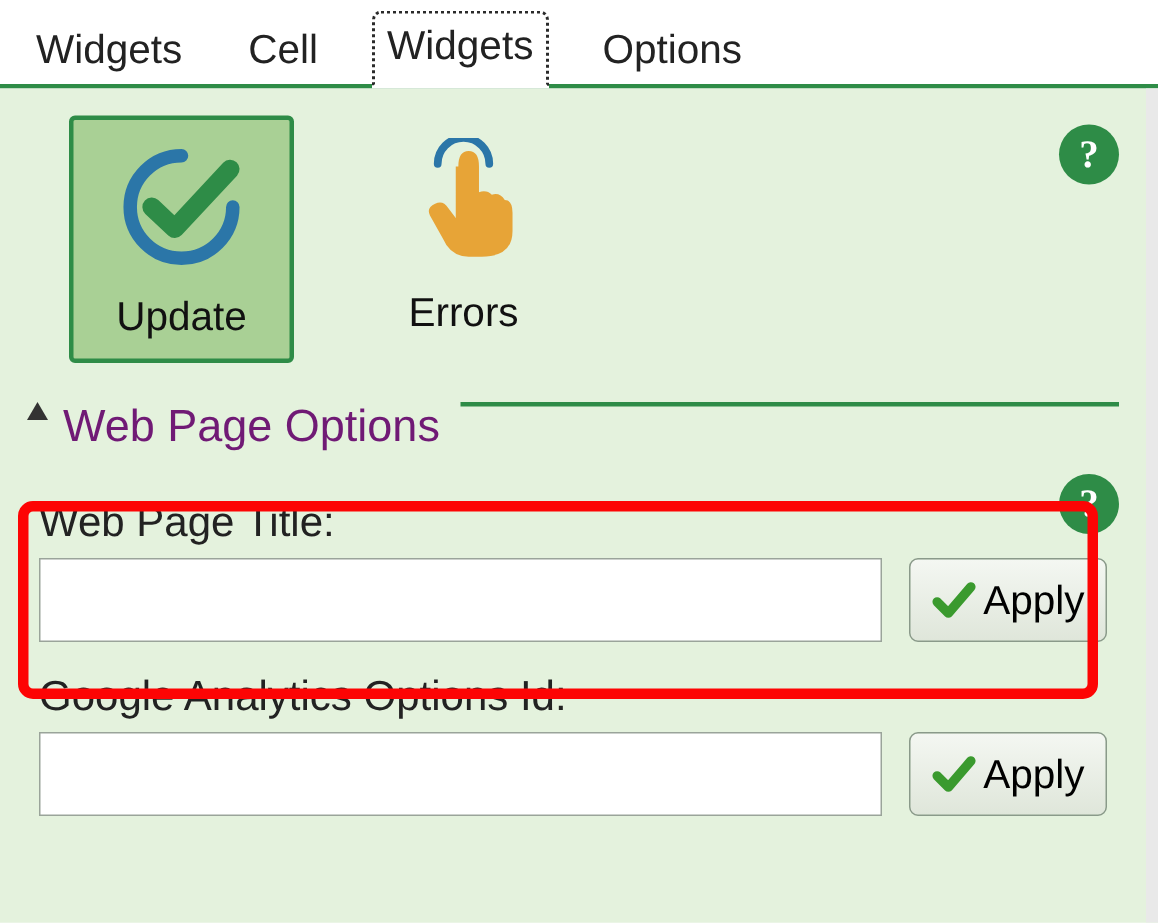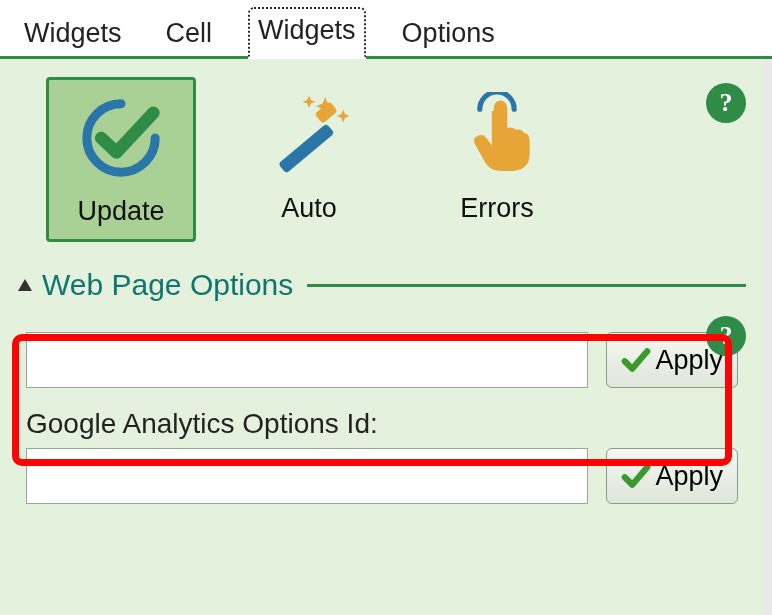--- a/index.html
+++ b/index.html
@@ -91,23 +91,22 @@
   }
   .help-icon span {
     color: #fff; font-weight: bold; font-size: 26px;
     font-family: Georgia, serif;
   }
 
   
   .section-head {
     margin-top: 26px;
     display: flex;
-    align-items: center;
     gap: 8px;
-    color: #0f766e;
+    color: #701a75;
     font-size: 30px;
   }
   .section-head .tri {
     width: 0; height: 0;
     border-left: 7px solid transparent;
     border-right: 7px solid transparent;
     border-bottom: 12px solid #333;
     margin-right: 2px;
   }
   .section-head .line {
@@ -182,32 +181,20 @@
     <div class="tb-btn selected">
       <div class="icon-hold">
         <svg viewBox="0 0 100 100" width="90" height="90">
           <path d="M50 12 A38 38 0 1 0 88 50" fill="none" stroke="#2b76a8" stroke-width="10" stroke-linecap="round"></path>
           <path d="M28 50 L45 66 L86 22" fill="none" stroke="#2e8c47" stroke-width="14" stroke-linecap="round" stroke-linejoin="round"></path>
         </svg>
       </div>
       <span>Update</span>
     </div>
 
-    <div class="tb-btn">
-      <div class="icon-hold">
-        <svg viewBox="0 0 100 100" width="90" height="90">
-          <rect x="12" y="58" width="70" height="14" rx="4" fill="#2b76a8" transform="rotate(-40 47 65)"></rect>
-          <rect x="58" y="18" width="22" height="14" rx="4" fill="#e7a437" transform="rotate(-40 69 25)"></rect>
-          <path d="M68 8 l3 7 7 3 -7 3 -3 7 -3 -7 -7 -3 7 -3 z" fill="#e7a437"></path>
-          <path d="M88 22 l2 5 5 2 -5 2 -2 5 -2 -5 -5 -2 5 -2 z" fill="#e7a437"></path>
-          <path d="M50 6 l2 5 5 2 -5 2 -2 5 -2 -5 -5 -2 5 -2 z" fill="#e7a437"></path>
-        </svg>
-      </div>
-      <span>Auto</span>
-    </div>
 
     <div class="tb-btn">
       <div class="icon-hold">
         <svg viewBox="0 0 100 100" width="86" height="86">
           <path d="M30 20 A20 20 0 1 1 70 20" fill="none" stroke="#2b76a8" stroke-width="6" stroke-linecap="round"></path>
           <path d="M46 22 q0 -12 8 -12 q8 0 8 12 l0 20 q6 -2 10 2 q6 -2 10 4 q6 0 6 10 l0 14 q0 20 -24 20 l-10 0 q-14 0 -20 -14 l-10 -18 q-3 -6 4 -9 q6 -3 10 3 l6 8 l0 -40 z" fill="#e7a437"></path>
         </svg>
       </div>
       <span>Errors</span>
     </div>
@@ -224,20 +211,21 @@
   </div>
 
   <div class="form-area">
     <div class="help-icon">
       <span>?</span>
     </div>
 
     <div class="highlight-box" style="left:-6px; top:2px; width:720px; height:132px;"></div>
 
     <div class="field-row">
+      <div class="field-label">Web Page Title:</div>
       <div class="field-input-row">
         <input class="text-input" type="text" value="" style="">
         <button class="apply-btn">
           <svg viewBox="0 0 24 24">
             <path d="M3 13 L9 19 L21 5" fill="none" stroke="#3a9a2e" stroke-width="5" stroke-linecap="round" stroke-linejoin="round"></path>
           </svg>
           <span>Apply</span>
         </button>
       </div>
     </div>

